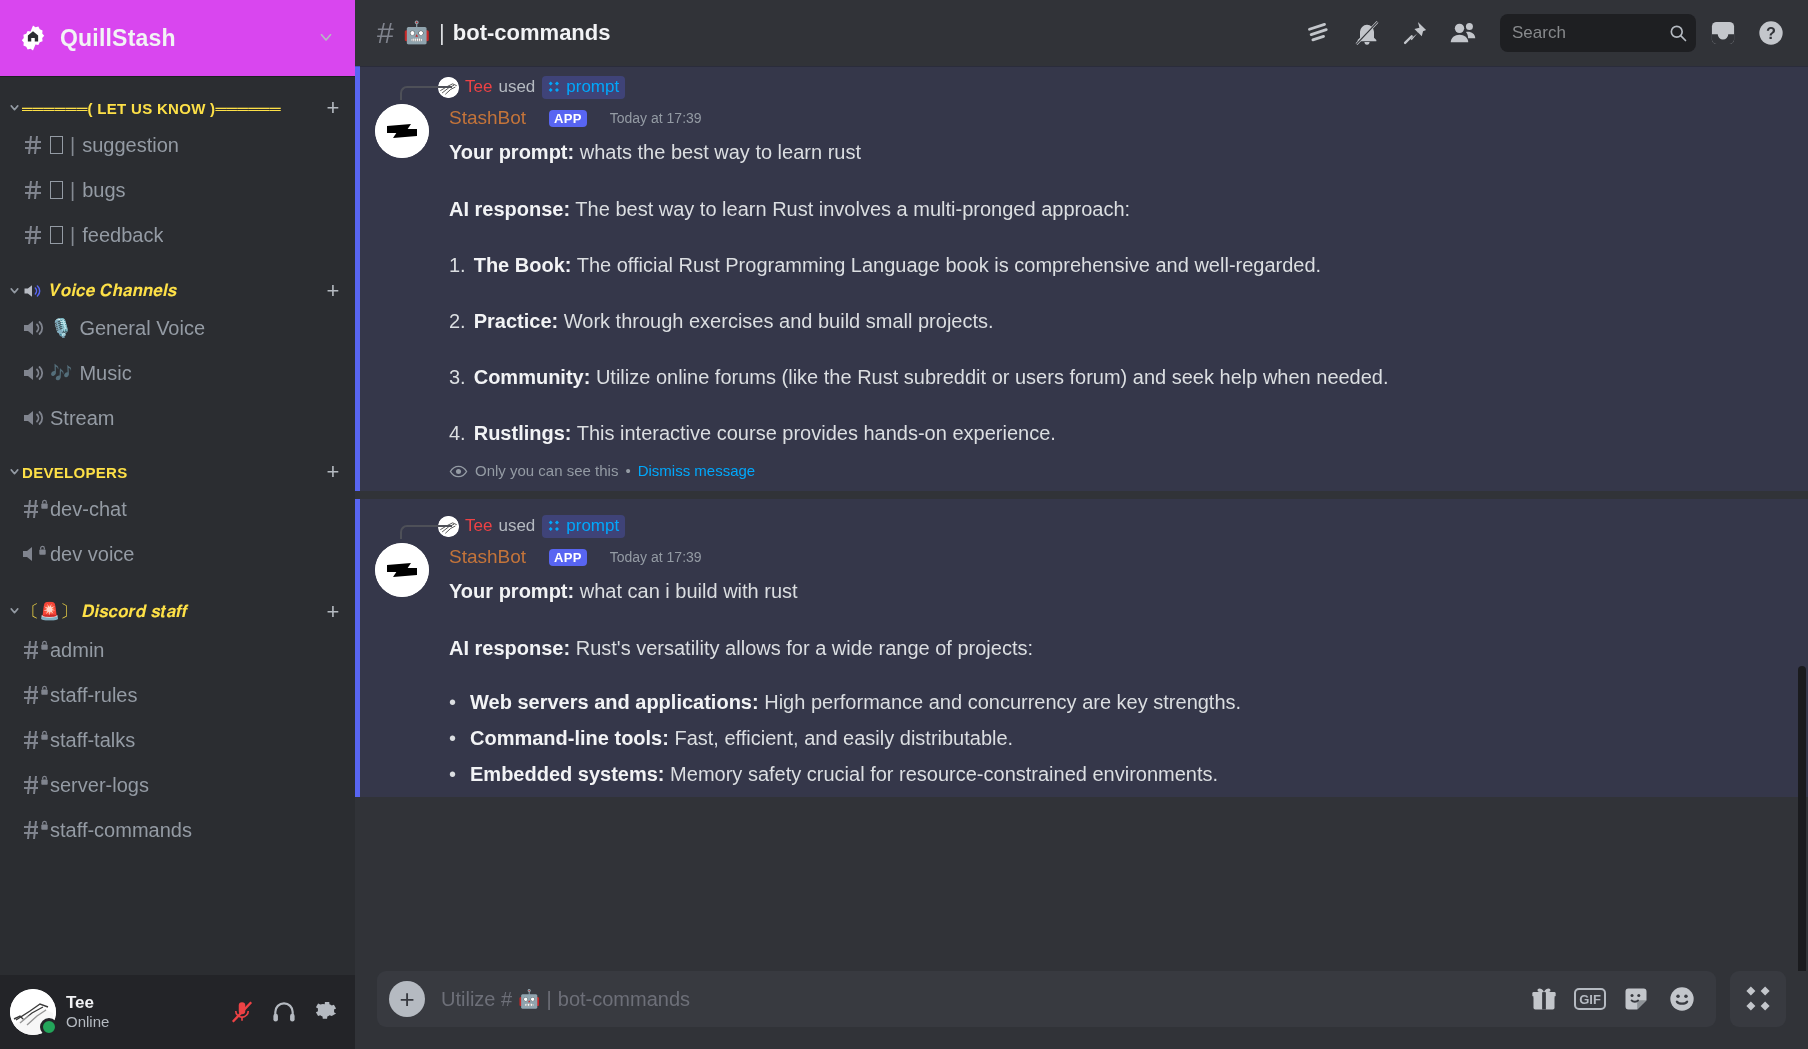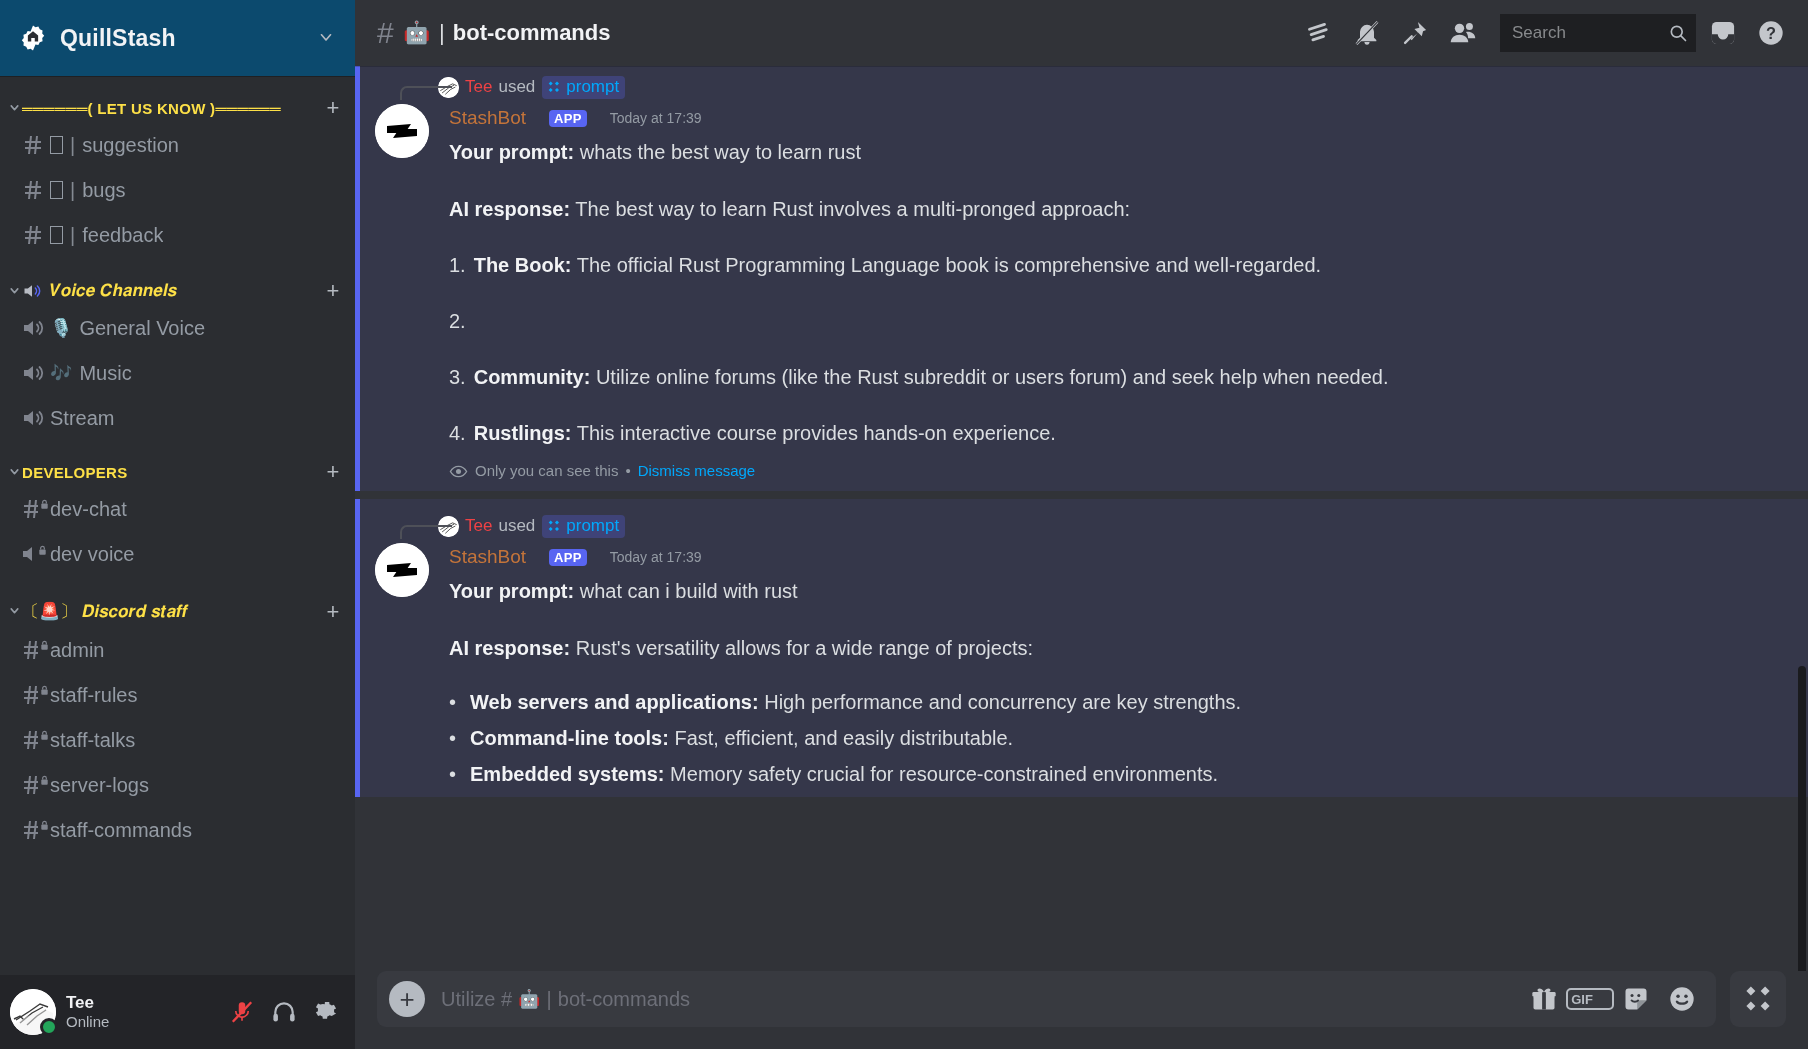--- a/index.html
+++ b/index.html
@@ -16,21 +16,21 @@
     width: 355px; height: 1049px;
     background: #2b2d31;
     display: flex; flex-direction: column;
     flex: 0 0 355px;
     position: relative;
   }
   .server-header {
     height: 76px; flex: 0 0 76px;
     display: flex; align-items: center;
     padding: 0 20px 0 18px;
-    background: #0c4a6e;
+    background: #d946ef;
     box-shadow: 0 1px 0 rgba(0,0,0,0.28);
     cursor: pointer;
   }
   .server-badge {
     width: 30px; height: 30px; flex: 0 0 30px;
     margin-right: 12px;
     display: flex; align-items: center; justify-content: center;
   }
   .server-name {
     color: #f2f3f5; font-size: 23px; font-weight: bold;
@@ -131,21 +131,21 @@
   }
   .chan-title .pipe { color: #dbdee1; font-weight: 400; }
   .topbar-spacer { flex: 1; }
   .tb-icon {
     width: 42px; height: 42px; margin-left: 6px;
     display: flex; align-items: center; justify-content: center;
     cursor: pointer; color: #b5bac1;
   }
   .search-box {
     width: 196px; height: 38px; background: #1e1f22;
-    border-radius: 0; display: flex; align-items: center;
+    border-radius: 8px; display: flex; align-items: center;
     padding: 0 8px 0 12px; margin-left: 16px; cursor: text;
   }
   .search-box .ph { color: #87898c; font-size: 17px; flex: 1; }
 
   
   .messages {
     flex: 1; overflow: hidden; position: relative;
     padding-bottom: 8px;
   }
   .msg-block {
@@ -244,21 +244,21 @@
     color: #b5bac1; cursor: pointer;
   }
   .apps-btn {
     width: 56px; height: 56px; background: #383a40;
     border-radius: 9px; display: flex; align-items: center; justify-content: center;
     cursor: pointer; flex: 0 0 56px;
   }
   .gif-badge {
     border: 2px solid #b5bac1; border-radius: 5px;
     color: #b5bac1; font-size: 13px; font-weight: bold;
-    padding: 3px 19px 2px 3px; line-height: 13px;
+    padding: 3px 3px 2px 3px; line-height: 13px;
   }
   .scrollbar {
     position: absolute; right: 2px; width: 8px; border-radius: 4px;
     background: #1a1b1e;
   }
 </style>
 </head>
 <body>
 
 <div class="app">
@@ -693,20 +693,22 @@
               <span>The best way to learn Rust involves a multi-pronged approach:</span>
             </div>
 
             <div class="mtext li">
               <span class="num">1.</span>
               <span><b>The Book:</b>
               <span>The official Rust Programming Language book is comprehensive and well-regarded.</span></span>
             </div>
             <div class="mtext li">
               <span class="num">2.</span>
+              <span><b>Practice:</b>
+              <span>Work through exercises and build small projects.</span></span>
             </div>
             <div class="mtext li">
               <span class="num">3.</span>
               <span><b>Community:</b>
               <span>Utilize online forums (like the Rust subreddit or users forum) and seek help when needed.</span></span>
             </div>
             <div class="mtext li">
               <span class="num">4.</span>
               <span><b>Rustlings:</b>
               <span>This interactive course provides hands-on experience.</span></span>

